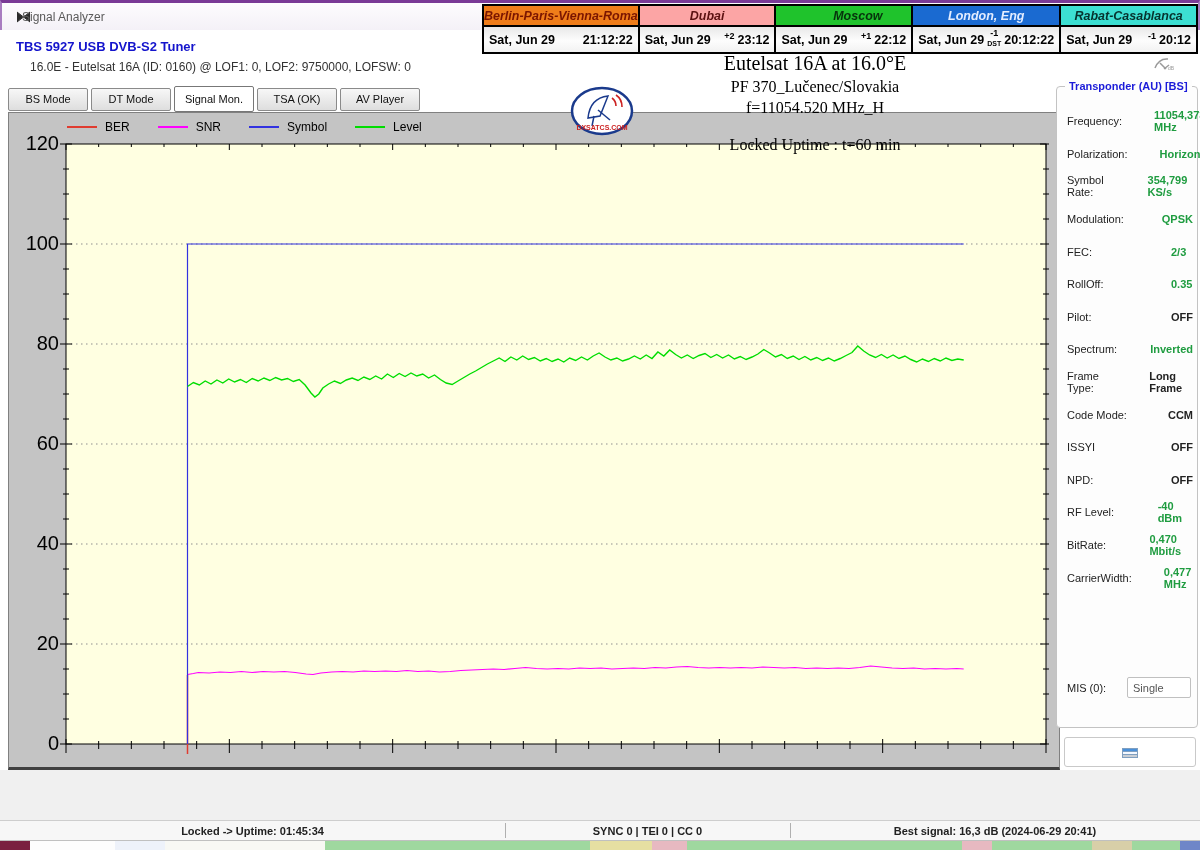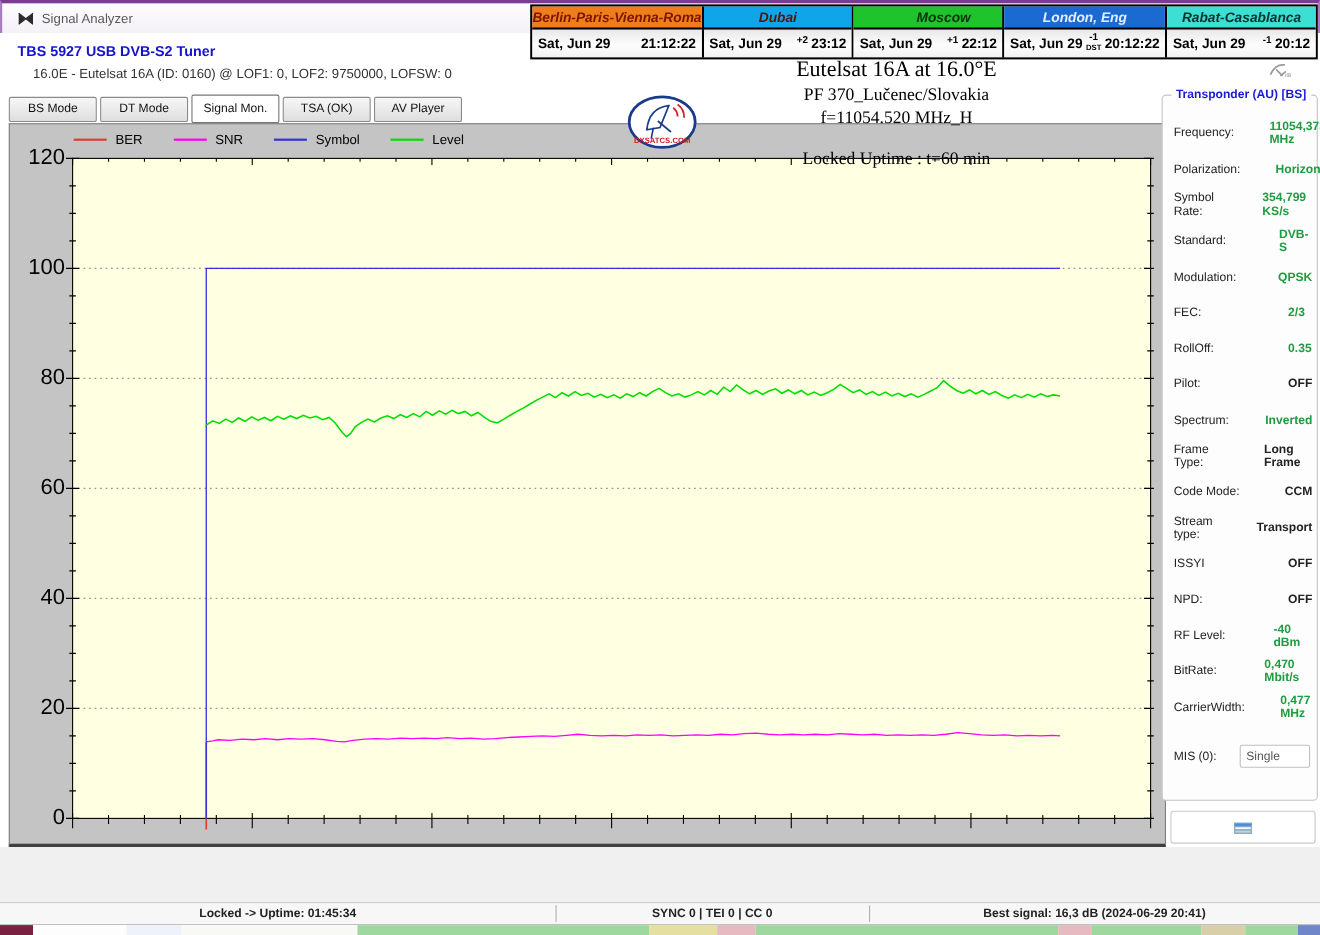--- a/index.html
+++ b/index.html
@@ -4,21 +4,21 @@
 <style>
   * { margin:0; padding:0; box-sizing:border-box; }
   html,body { width:1200px; height:850px; overflow:hidden; }
   body { font-family:"Liberation Sans", sans-serif; background:#fff; position:relative; }
   .window { position:absolute; inset:0; background:#fff; }
 
   
   #titlebar { position:absolute; left:0; top:0; width:1200px; height:30px;
     background:linear-gradient(#fdfcfe,#f4f1f7); border-top:3px solid #7a3a96;
     border-left:2px solid #a87cc0; border-right:2px solid #a87cc0; }
-  #titlebar .ttl { position:absolute; left:36px; top:7px; font-size:12px; color:#5a5a5a; }
+  #titlebar .ttl { position:absolute; left:20px; top:7px; font-size:12px; color:#5a5a5a; }
   #app-icon { position:absolute; left:13px; top:6px; }
 
   
   #clockbar { position:absolute; left:482px; top:4px; width:716px; height:50px;
     display:flex; border:2px solid #000; background:#fff; z-index:30; }
   .clk { flex:1; display:flex; flex-direction:column; border-right:2px solid #000; }
   .clk:last-child { border-right:none; }
   .clk-head { height:21px; display:flex; align-items:center; justify-content:center;
     font-size:12.5px; font-weight:bold; font-style:italic; border-bottom:2px solid #000; white-space:nowrap; overflow:hidden;}
   .clk-time { flex:1; display:flex; align-items:center; padding:0 5px;
@@ -114,21 +114,21 @@
 
   <div id="clockbar">
       <div class="clk">
         <div class="clk-head" style="background: rgb(239, 125, 26); color: rgb(122, 21, 0);">Berlin-Paris-Vienna-Roma</div>
         <div class="clk-time">
           <span class="clk-date">Sat, Jun 29</span>
           <span class="clk-tm">21:12:22</span>
         </div>
       </div>
       <div class="clk">
-        <div class="clk-head" style="background: #0ea5e9; color: rgb(92, 16, 16);">Dubai</div>
+        <div class="clk-head" style="background: #fca5a5; color: rgb(92, 16, 16);">Dubai</div>
         <div class="clk-time">
           <span class="clk-date">Sat, Jun 29</span>
           <span class="off">
             <span class="off-num">+2</span>
           </span>
           <span class="clk-tm">23:12</span>
         </div>
       </div>
       <div class="clk">
         <div class="clk-head" style="background: rgb(31, 195, 44); color: rgb(7, 51, 12); padding-left: 28px;">Moscow</div>
@@ -365,24 +365,20 @@
         </div>
         <div class="trow">
           <span class="tlab">Polarization:</span>
           <span class="tval green">Horizontal</span>
         </div>
         <div class="trow">
           <span class="tlab">Symbol Rate:</span>
           <span class="tval green">354,799 KS/s</span>
         </div>
         <div class="trow">
-          <span class="tlab">Standard:</span>
-          <span class="tval green">DVB-S</span>
-        </div>
-        <div class="trow">
           <span class="tlab">Modulation:</span>
           <span class="tval green">QPSK</span>
         </div>
         <div class="trow">
           <span class="tlab">FEC:</span>
           <span class="tval green">2/3</span>
         </div>
         <div class="trow">
           <span class="tlab">RollOff:</span>
           <span class="tval green">0.35</span>
@@ -395,24 +391,20 @@
           <span class="tlab">Spectrum:</span>
           <span class="tval green">Inverted</span>
         </div>
         <div class="trow">
           <span class="tlab">Frame Type:</span>
           <span class="tval">Long Frame</span>
         </div>
         <div class="trow">
           <span class="tlab">Code Mode:</span>
           <span class="tval">CCM</span>
-        </div>
-        <div class="trow">
-          <span class="tlab">Stream type:</span>
-          <span class="tval">Transport</span>
         </div>
         <div class="trow">
           <span class="tlab">ISSYI</span>
           <span class="tval">OFF</span>
         </div>
         <div class="trow">
           <span class="tlab">NPD:</span>
           <span class="tval">OFF</span>
         </div>
         <div class="trow">

